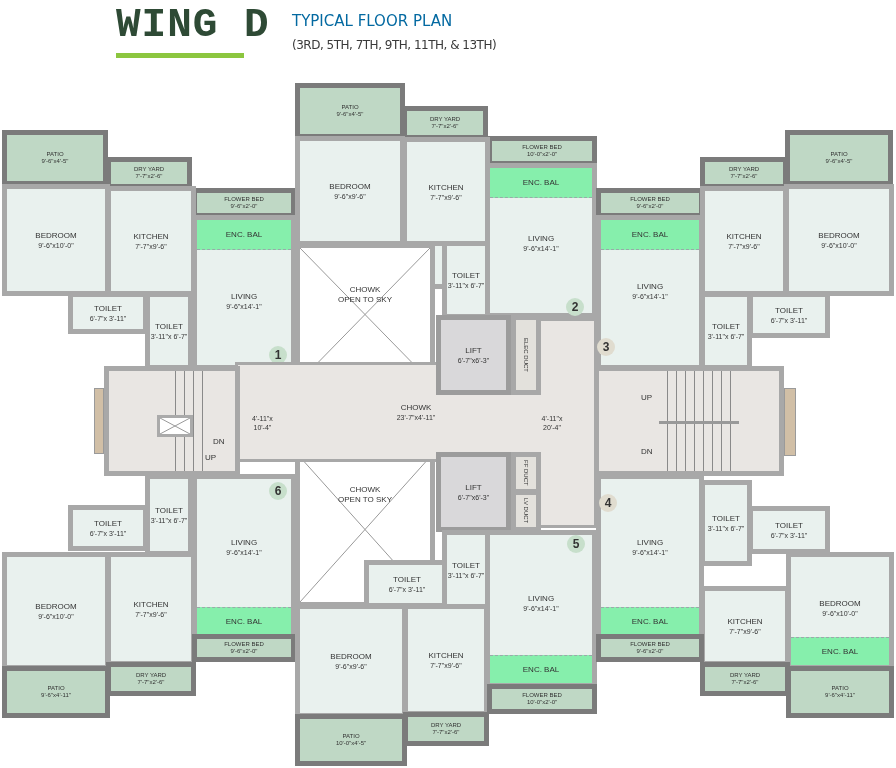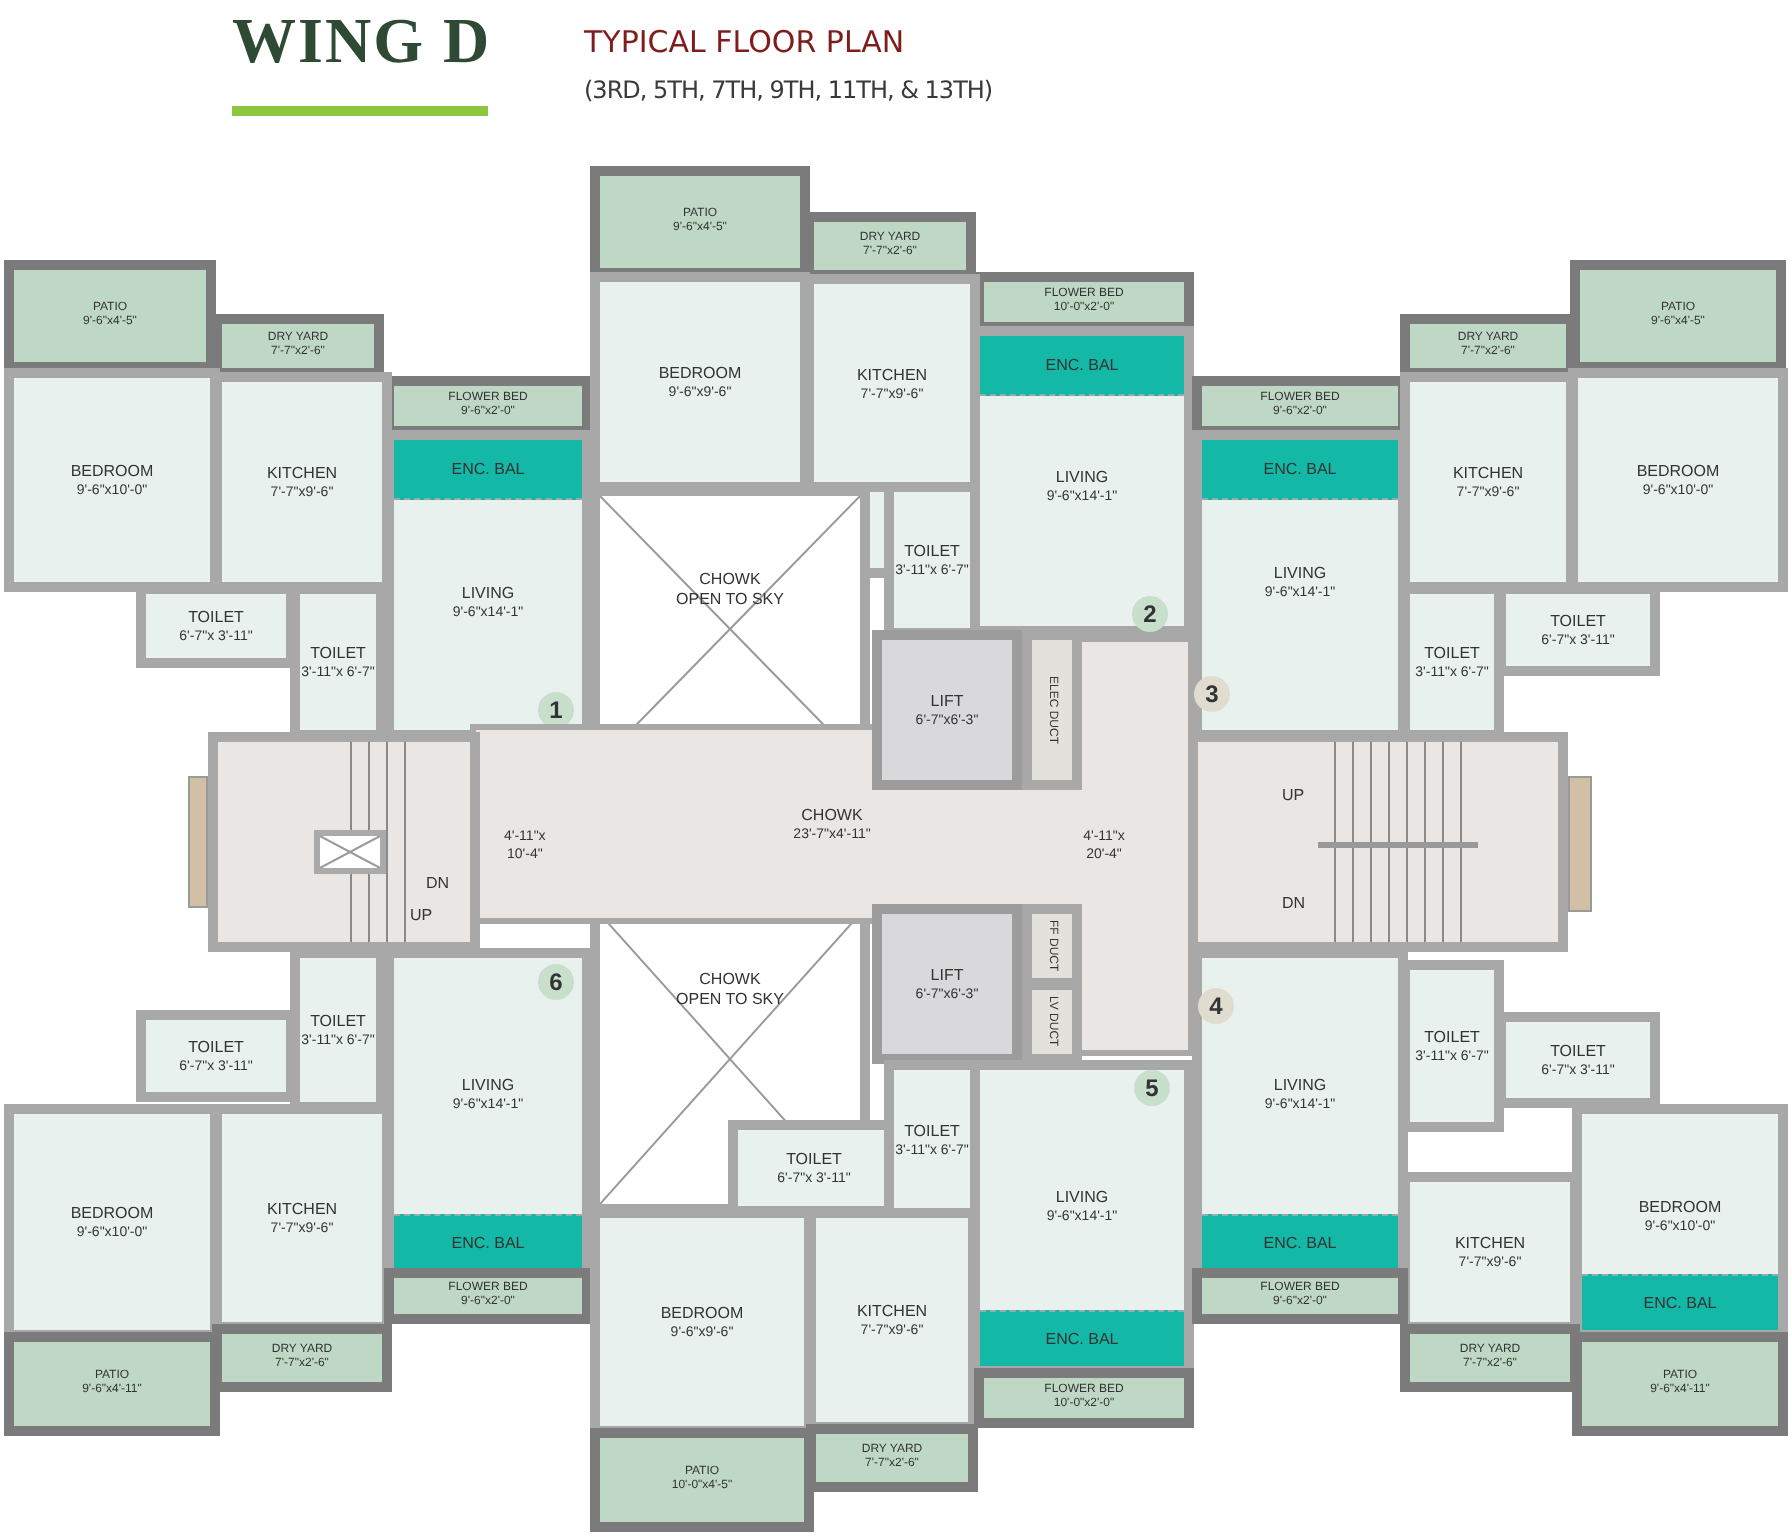--- a/index.html
+++ b/index.html
@@ -1,25 +1,25 @@
 <!DOCTYPE html>
 <html><head>
 <meta charset="utf-8">
 <style>
   html,body{margin:0;padding:0;background:#ffffff;}
   body{width:896px;height:768px;position:relative;overflow:hidden;font-family:"Liberation Sans",sans-serif;}
-  .title{position:absolute;left:116px;top:2px;font-size:32px;font-weight:bold;color:#2e4a35;letter-spacing:1px;font-family:Liberation Serif, serif;}
+  .title{position:absolute;left:116px;top:2px;font-size:41px;font-weight:bold;color:#2e4a35;letter-spacing:1px;font-family:Liberation Mono, monospace;}
   .title-bar{position:absolute;left:116px;top:53px;width:128px;height:5px;background:#8cc63f;}
-  .subtitle{position:absolute;left:292px;top:12px;font-size:15px;color:#7f1d1d;font-family:"DejaVu Sans",sans-serif;}
+  .subtitle{position:absolute;left:292px;top:12px;font-size:15px;color:#0369a1;font-family:"DejaVu Sans",sans-serif;}
   .subtitle2{position:absolute;left:292px;top:38px;font-size:12px;color:#3a3a3a;font-family:"DejaVu Sans",sans-serif;letter-spacing:-0.5px;}
   .plan{position:absolute;left:0;top:0;width:896px;height:768px;}
   .r{position:absolute;box-sizing:border-box;border:5px solid #a8a8a8;display:flex;flex-direction:column;align-items:center;justify-content:center;text-align:center;}
   .room{background:#e9f1ee;}
   .out{background:#bfd8c5;border-color:#7b7b7b;}
-  .enc{background:#14b8a6;border-color:transparent;border-bottom:1px dashed #9aa;}
+  .enc{background:#86efac;border-color:transparent;border-bottom:1px dashed #9aa;}
   .core{background:#e9e6e3;}
   .lift{background:#d9d8da;border-color:#9c9c9c;}
   .duct{background:#e3e1dc;border-color:#a8a8a8;}
   .chowk{background:#ffffff;border-color:#a8a8a8;}
   .n{font-size:8px;color:#333;line-height:10px;}
   .d{font-size:7px;color:#333;line-height:9px;}
   .small .n{font-size:6px;line-height:7px;}
   .small .d{font-size:6px;line-height:7px;}
   .vt{writing-mode:vertical-rl;font-size:6px;color:#333;}
   .badge{position:absolute;width:18px;height:18px;border-radius:50%;background:#c7dfcb;font-size:12px;font-weight:bold;color:#333;display:flex;align-items:center;justify-content:center;}

